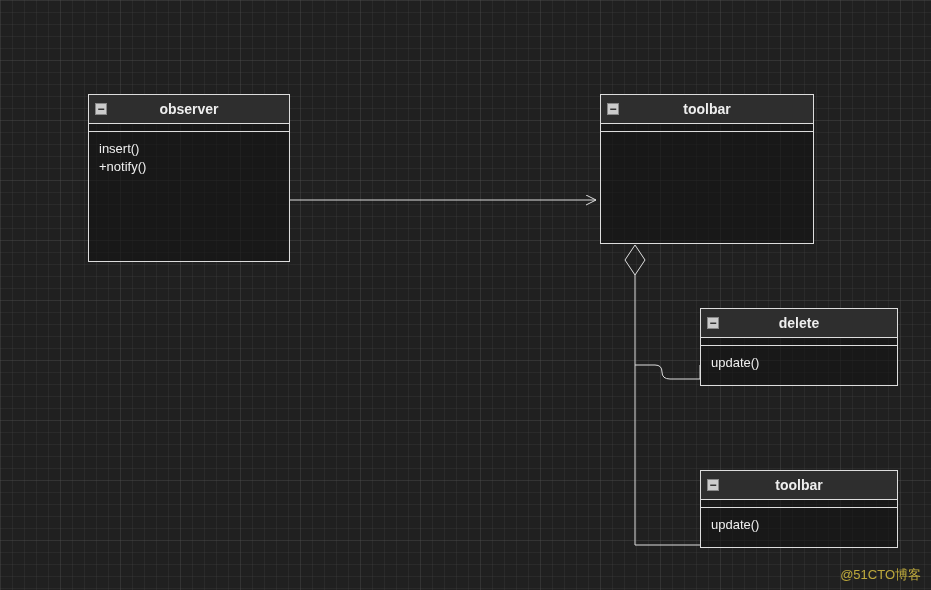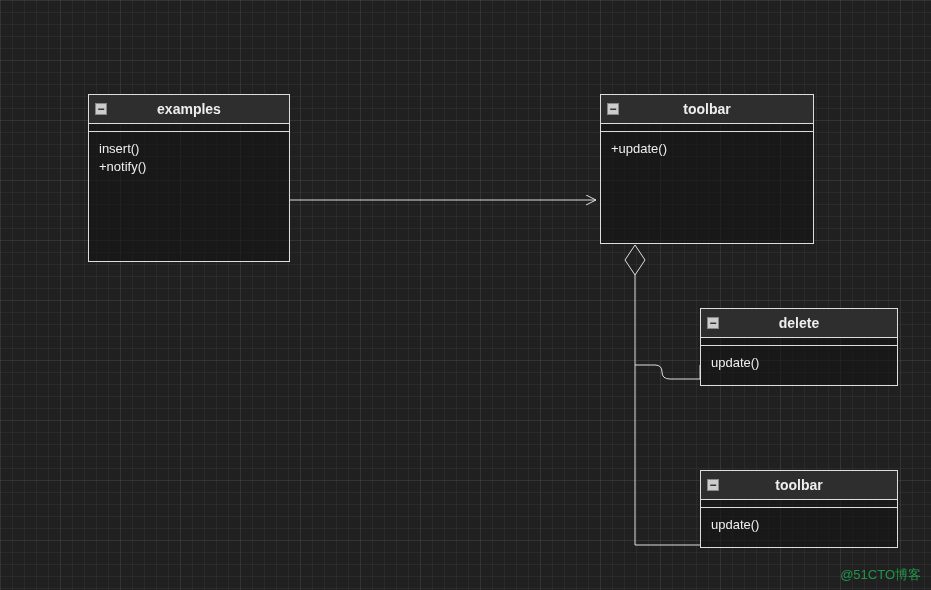--- a/index.html
+++ b/index.html
@@ -62,21 +62,21 @@
   svg.connectors {
     position: absolute;
     left: 0; top: 0;
     width: 931px; height: 590px;
     pointer-events: none;
   }
   .watermark {
     position: absolute;
     right: 10px;
     bottom: 6px;
-    color: #22c55e;
+    color: #fde047;
     font-size: 13px;
     opacity: 0.7;
   }
 </style>
 </head>
 <body>
 
 <svg class="connectors">
   <defs>
     <marker id="arrow" markerWidth="12" markerHeight="12" refX="10" refY="5" orient="auto">
@@ -89,38 +89,35 @@
   <polygon points="635,245 645,260 635,275 625,260" fill="none" stroke="#ddd" stroke-width="1"></polygon>
 
   <path d="M635,275 L635,545 L700,545" fill="none" stroke="#ddd" stroke-width="1"></path>
 
   <path d="M635,365 L655,365 Q662,365 662,372 Q662,379 670,379 L700,379 L700,365" fill="none" stroke="#ddd" stroke-width="1"></path>
 </svg>
 
 <div class="uml-box" style="left:88px; top:94px; width:202px; height:168px;">
   <div class="uml-title">
     <span class="collapse-icon">−</span>
-    <span>examples</span>
+    <span>observer</span>
   </div>
   <div class="uml-attr"></div>
   <div class="uml-methods">
     <div>insert()</div>
     <div>+notify()</div>
   </div>
 </div>
 
 <div class="uml-box" style="left:600px; top:94px; width:214px; height:150px;">
   <div class="uml-title">
     <span class="collapse-icon">−</span>
     <span>toolbar</span>
   </div>
   <div class="uml-attr"></div>
-  <div class="uml-methods">
-    <div>+update()</div>
-  </div>
 </div>
 
 <div class="uml-box" style="left:700px; top:308px; width:198px; height:78px;">
   <div class="uml-title">
     <span class="collapse-icon">−</span>
     <span>delete</span>
   </div>
   <div class="uml-attr"></div>
   <div class="uml-methods">
     <div>update()</div>

